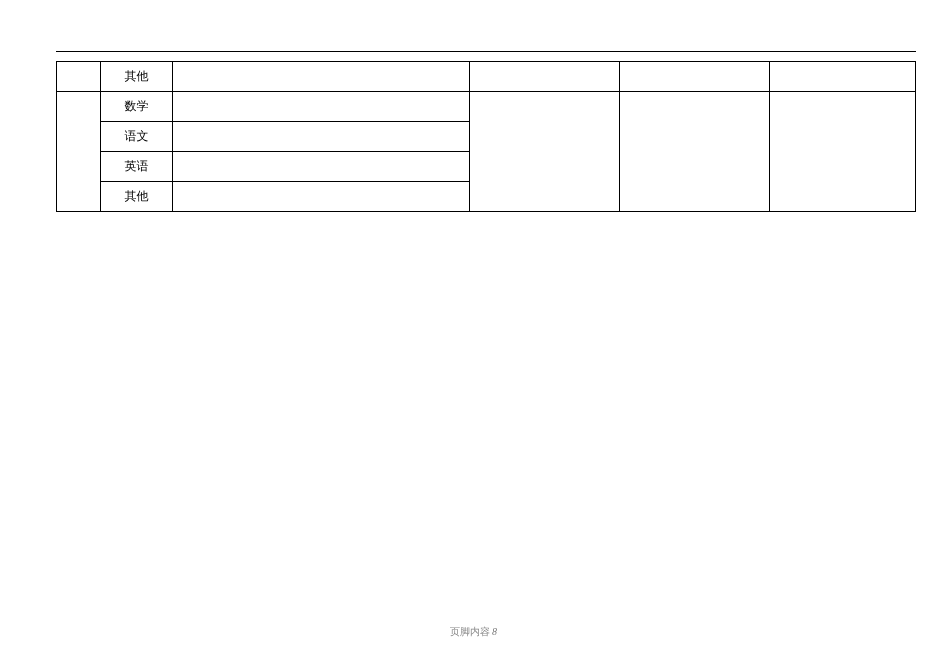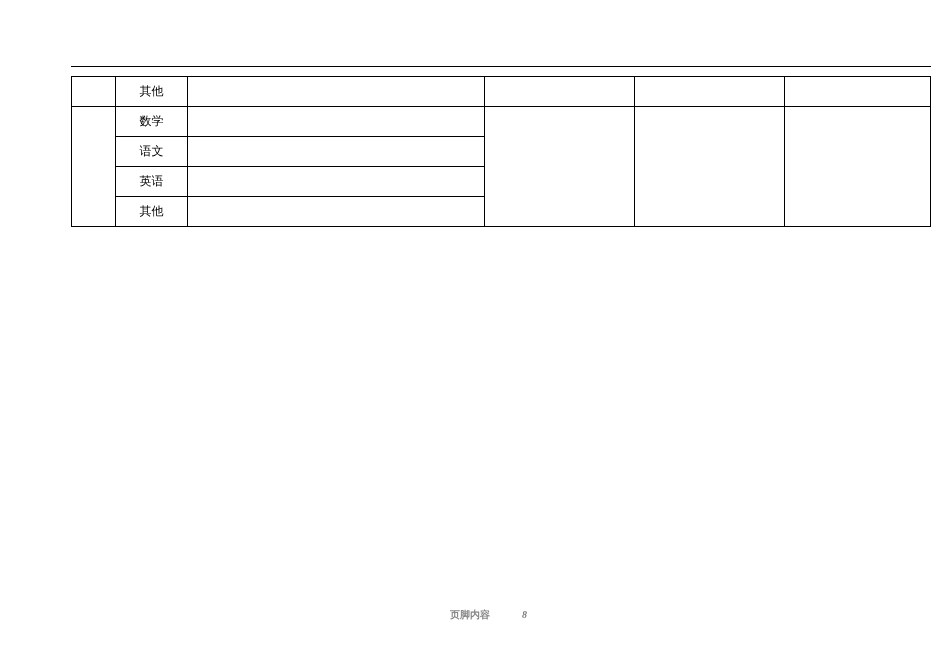--- a/index.html
+++ b/index.html
@@ -1,15 +1,15 @@
 <!DOCTYPE html>
 <html><head>
   <meta charset="utf-8">
   <style>
-    * { box-sizing: border-box; margin: 0; padding: 16px; }
+    * { box-sizing: border-box; margin: 0; padding: 1px; }
     html, body { width: 945px; height: 669px; }
     body {
       font-family: "SimSun", "宋体", serif;
       font-size: 12px;
       background: #ffffff;
       color: #000;
       position: relative;
     }
     .header-rule {
       position: absolute;
@@ -42,26 +42,25 @@
       vertical-align: middle;
     }
     .col-a { width: 44px; }
     .col-b { width: 72px; }
     .col-c { width: 297px; }
     .col-d { width: 150px; }
     .col-e { width: 150px; }
     .col-f { width: 146px; }
     .footer {
       position: absolute;
-      bottom: 47px;
+      bottom: 30px;
       left: 50%;
       transform: translateX(-50%);
       font-size: 10px;
       color: #888;
-      font-weight: bold;
     }
     .footer .pg {
       font-style: italic;
       color: #7a7a7a;
     }
     .small-dot {
       position: absolute;
       left: 168px;
       top: 260px;
       font-size: 8px;

